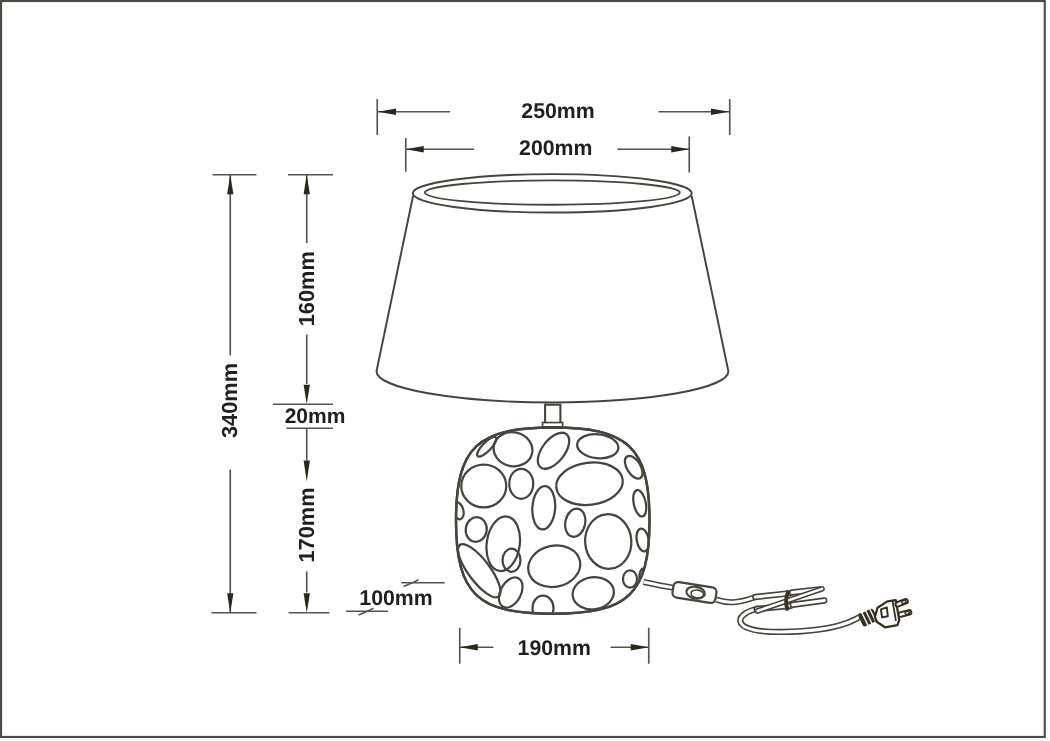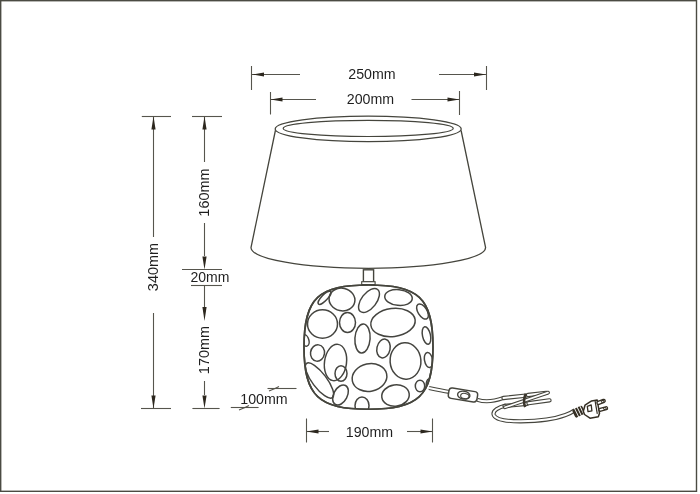--- a/index.html
+++ b/index.html
@@ -1,16 +1,16 @@
 <!DOCTYPE html>
 <html><head>
 <meta charset="utf-8">
 <style>
   html,body{margin:0;padding:0;background:#ffffff;}
-  .page{width:700px;height:494px;position:relative;font-family:"Liberation Sans",sans-serif;}
+  .page{width:700px;height:494px;position:relative;font-family:"Liberation Sans",sans-serif;font-weight:bold;}
   text{font-family:"Liberation Sans",sans-serif;fill:#1f1f1f;}
 </style>
 </head>
 <body>
 <div class="page">
 <svg width="700" height="494" viewBox="0 0 700 494" xmlns="http://www.w3.org/2000/svg" style="will-change:transform;display:block;">
 <defs>
 
   <clipPath id="baseclip">
     <path d="M 304 347 C 304 297.4 319 285 368.5 285 C 418 285 433 297.4 433 347 C 433 396.6 418 409.2 368.5 409.2 C 319 409.2 304 396.6 304 347 Z"></path>

